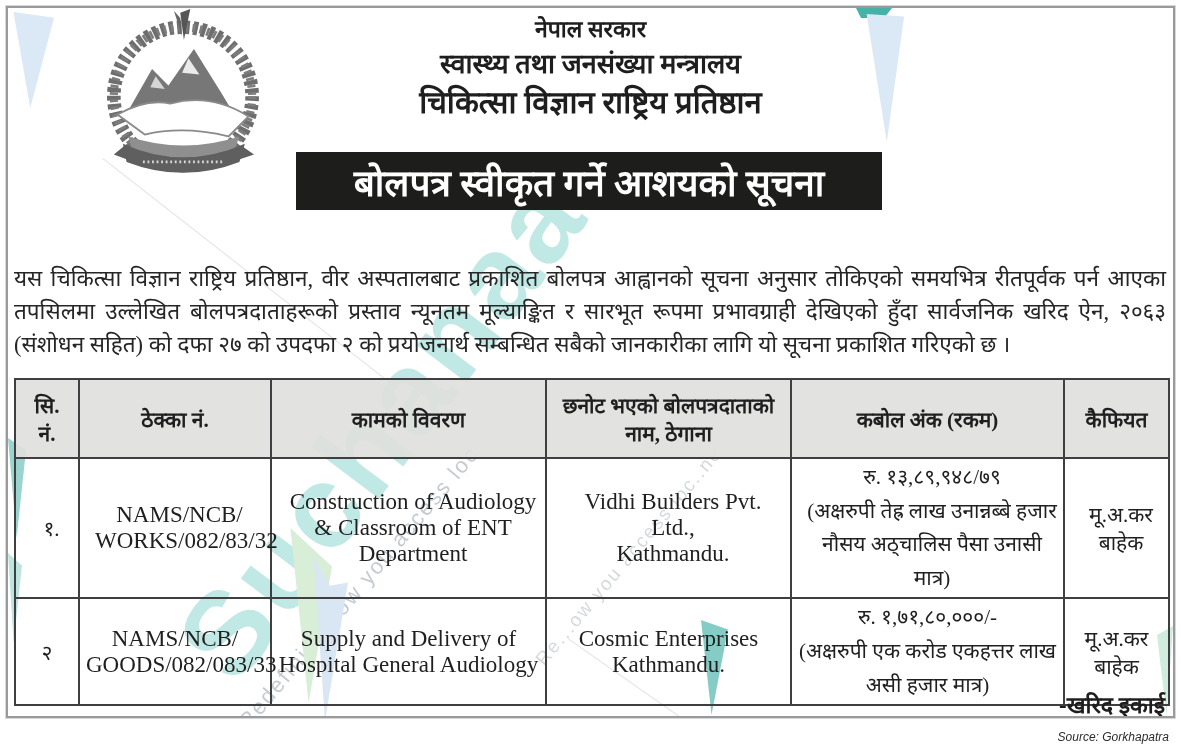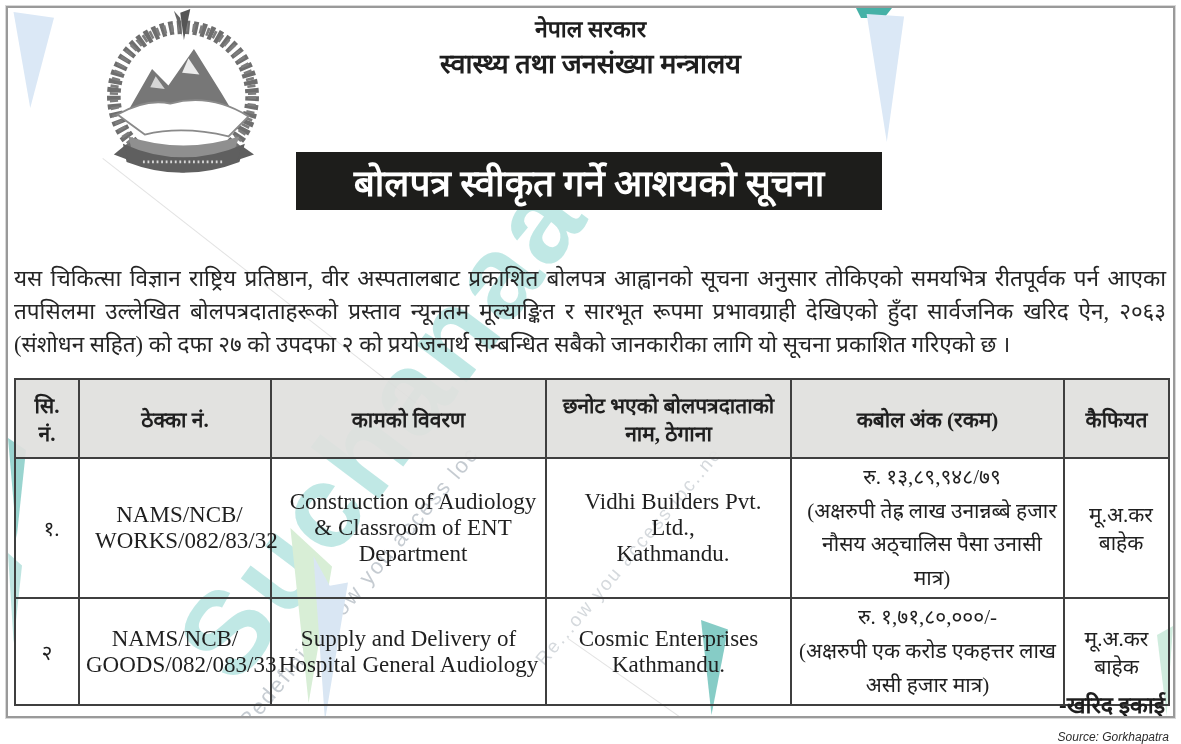--- a/index.html
+++ b/index.html
@@ -140,20 +140,21 @@
       <path d="M28 116 Q60 98 86 104 Q130 92 172 118 L150 140 Q100 128 58 138 Z" fill="#ffffff" stroke="#8a8a8a" stroke-width="2"></path>
       <path d="M40 140 Q100 160 162 140 L156 156 Q100 172 44 156 Z" fill="#8f8f8f"></path>
       <path d="M34 148 Q100 178 168 148 L162 168 Q100 192 38 168 Z" fill="#5f5f5f"></path>
       <path d="M36 150 L24 160 L40 166 Z" fill="#5f5f5f"></path>
       <path d="M164 150 L178 160 L160 166 Z" fill="#5f5f5f"></path>
       <line x1="56" y1="168" x2="146" y2="168" stroke="#d8d8d8" stroke-width="3" stroke-dasharray="2 3"></line>
     </svg>
 
     <div class="hline h2">स्वास्थ्य तथा जनसंख्या मन्त्रालय</div>
     <div class="hline h1">नेपाल सरकार</div>
+    <div class="hline h3">चिकित्सा विज्ञान राष्ट्रिय प्रतिष्ठान</div>
 
     <div class="banner">बोलपत्र स्वीकृत गर्ने आशयको सूचना</div>
 
     <div class="para">यस चिकित्सा विज्ञान राष्ट्रिय प्रतिष्ठान, वीर अस्पतालबाट प्रकाशित बोलपत्र आह्वानको सूचना अनुसार तोकिएको समयभित्र रीतपूर्वक पर्न आएका तपसिलमा उल्लेखित बोलपत्रदाताहरूको प्रस्ताव न्यूनतम मूल्याङ्कित र सारभूत रूपमा प्रभावग्राही देखिएको हुँदा सार्वजनिक खरिद ऐन, २०६३ (संशोधन सहित) को दफा २७ को उपदफा २ को प्रयोजनार्थ सम्बन्धित सबैको जानकारीका लागि यो सूचना प्रकाशित गरिएको छ ।</div>
 
     <table class="ttable">
       <colgroup>
         <col class="col-sn">
           <col class="col-contract">
           <col class="col-work">

